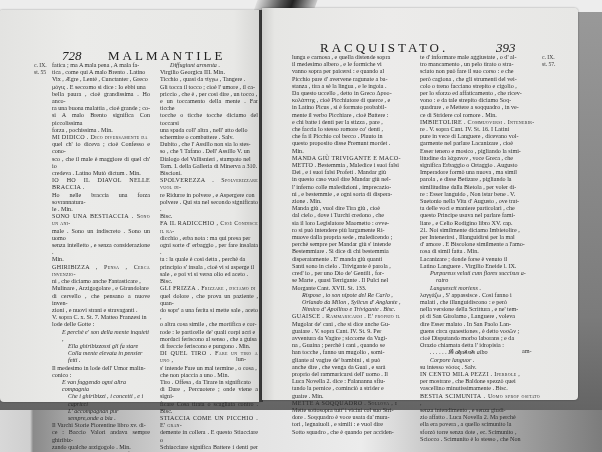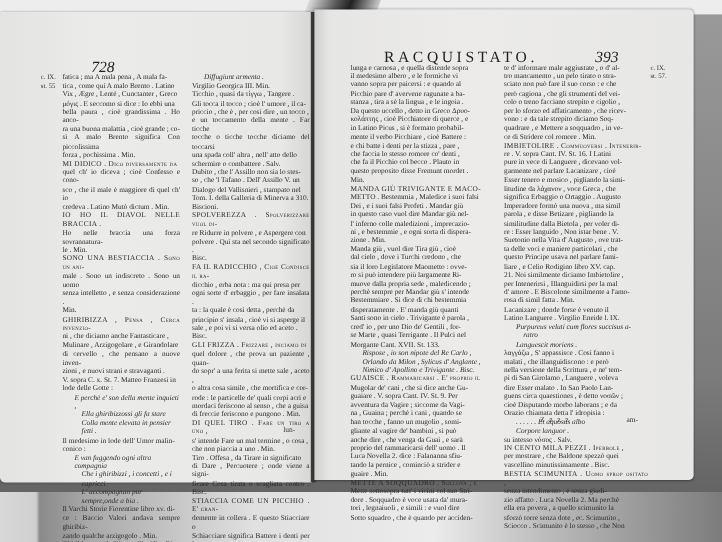--- a/index.html
+++ b/index.html
@@ -36,21 +36,22 @@
 </style>
 </head>
 <body>
 
 <div class="scan-bg"></div>
 <div class="bottom-strip"></div>
 <div class="corner-tl"></div>
 <div class="corner-shadow"></div>
 
 <div class="page page-left">
-  <div class="folio" style="left:76px;">728</div>
+  <div class="folio" style="left:62px;">728</div>
+  <div class="running-head" style="left:108px;">MALMANTILE</div>
   <div class="margin-note" style="left:34px; top:52px;">
     <div>c. IX.</div>
     <div>st. 55</div>
   </div>
   <div class="col" id="L0" style="left:52px; top:52px; width:98px;">
       <p>fatica ; ma A mala pena , A mala fa-</p>
       <p>tica , come qui A malo Brento . Latino</p>
       <p>Vix , Ægre , Lenté , Cunctanter , Greco</p>
       <p>μόγις . E seccomo si dice : Io ebbi una</p>
       <p>bella paura , cioè grandissima . Ho anco-</p>

